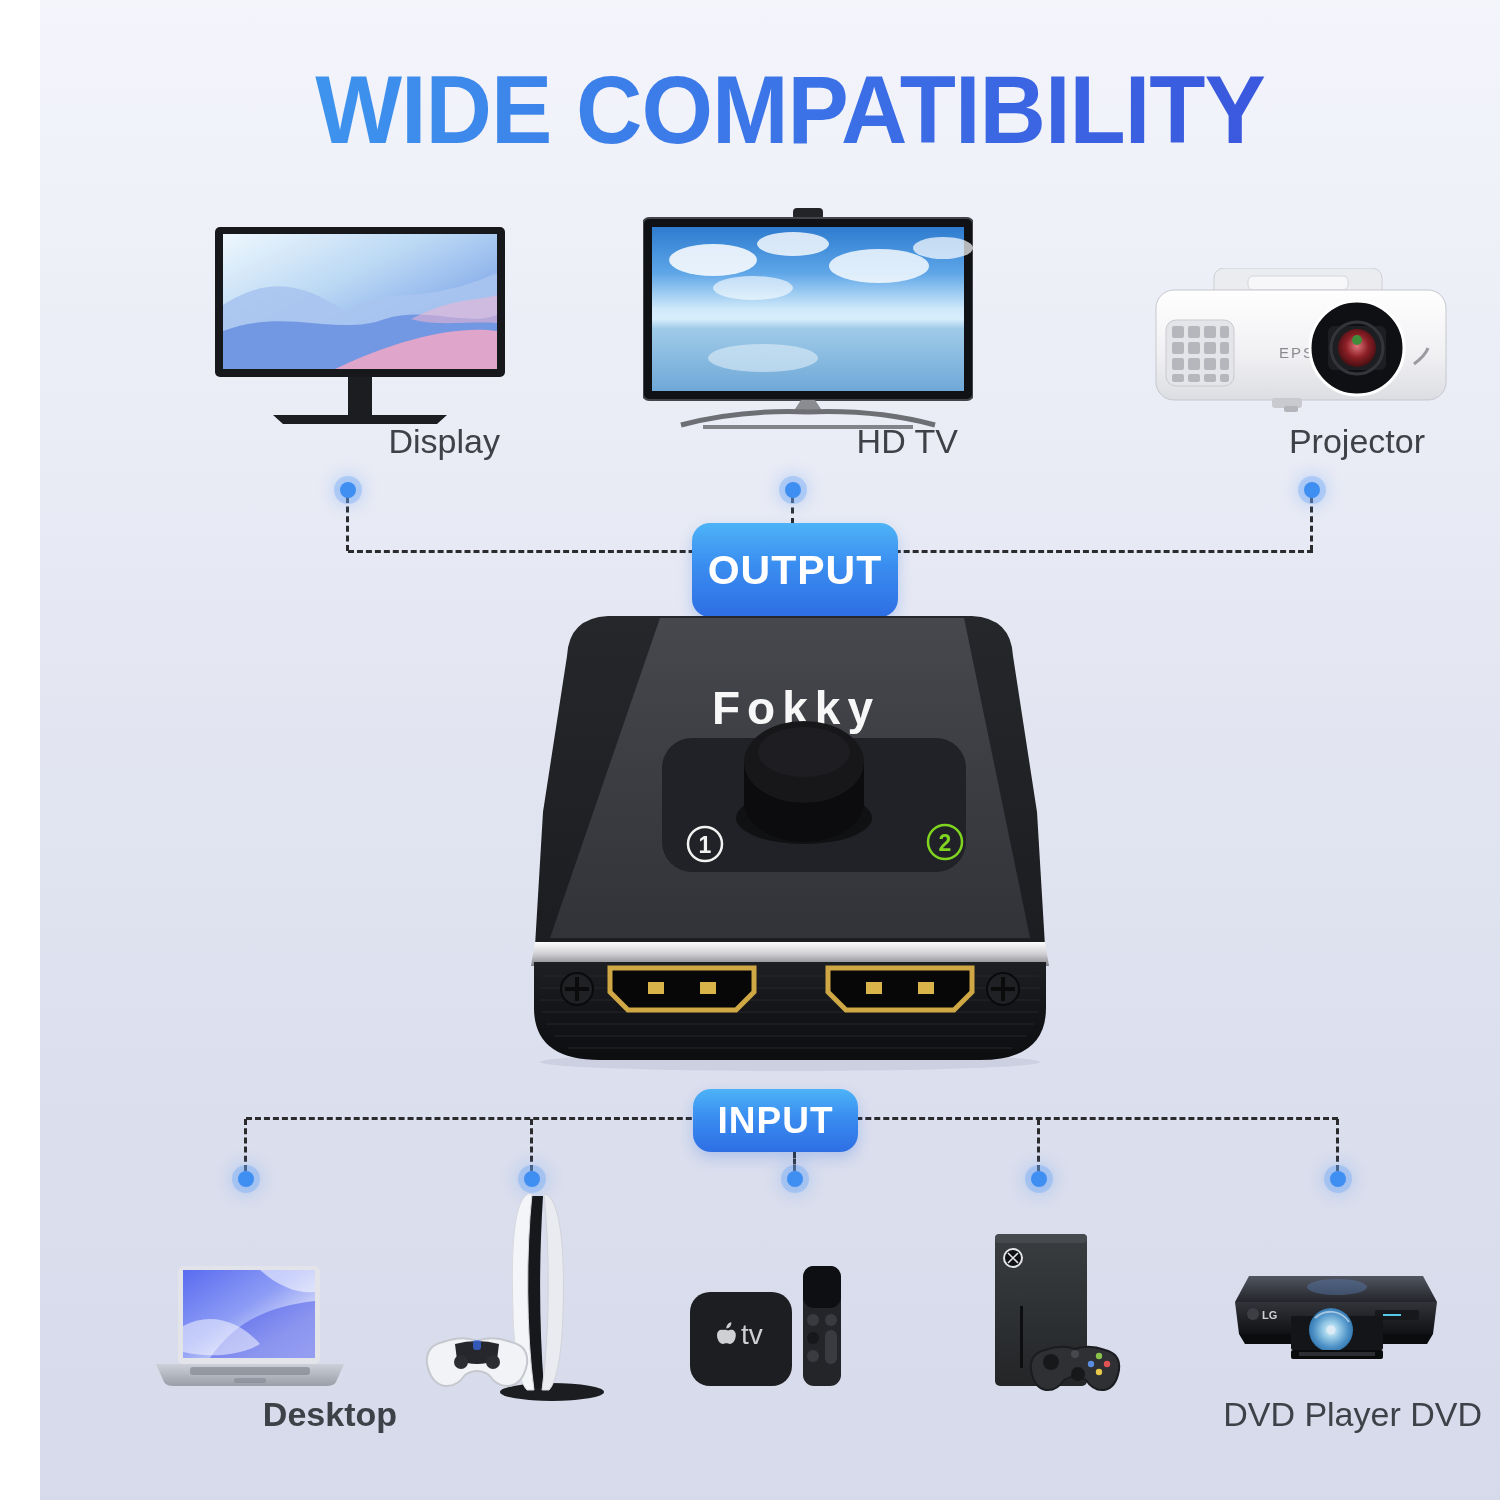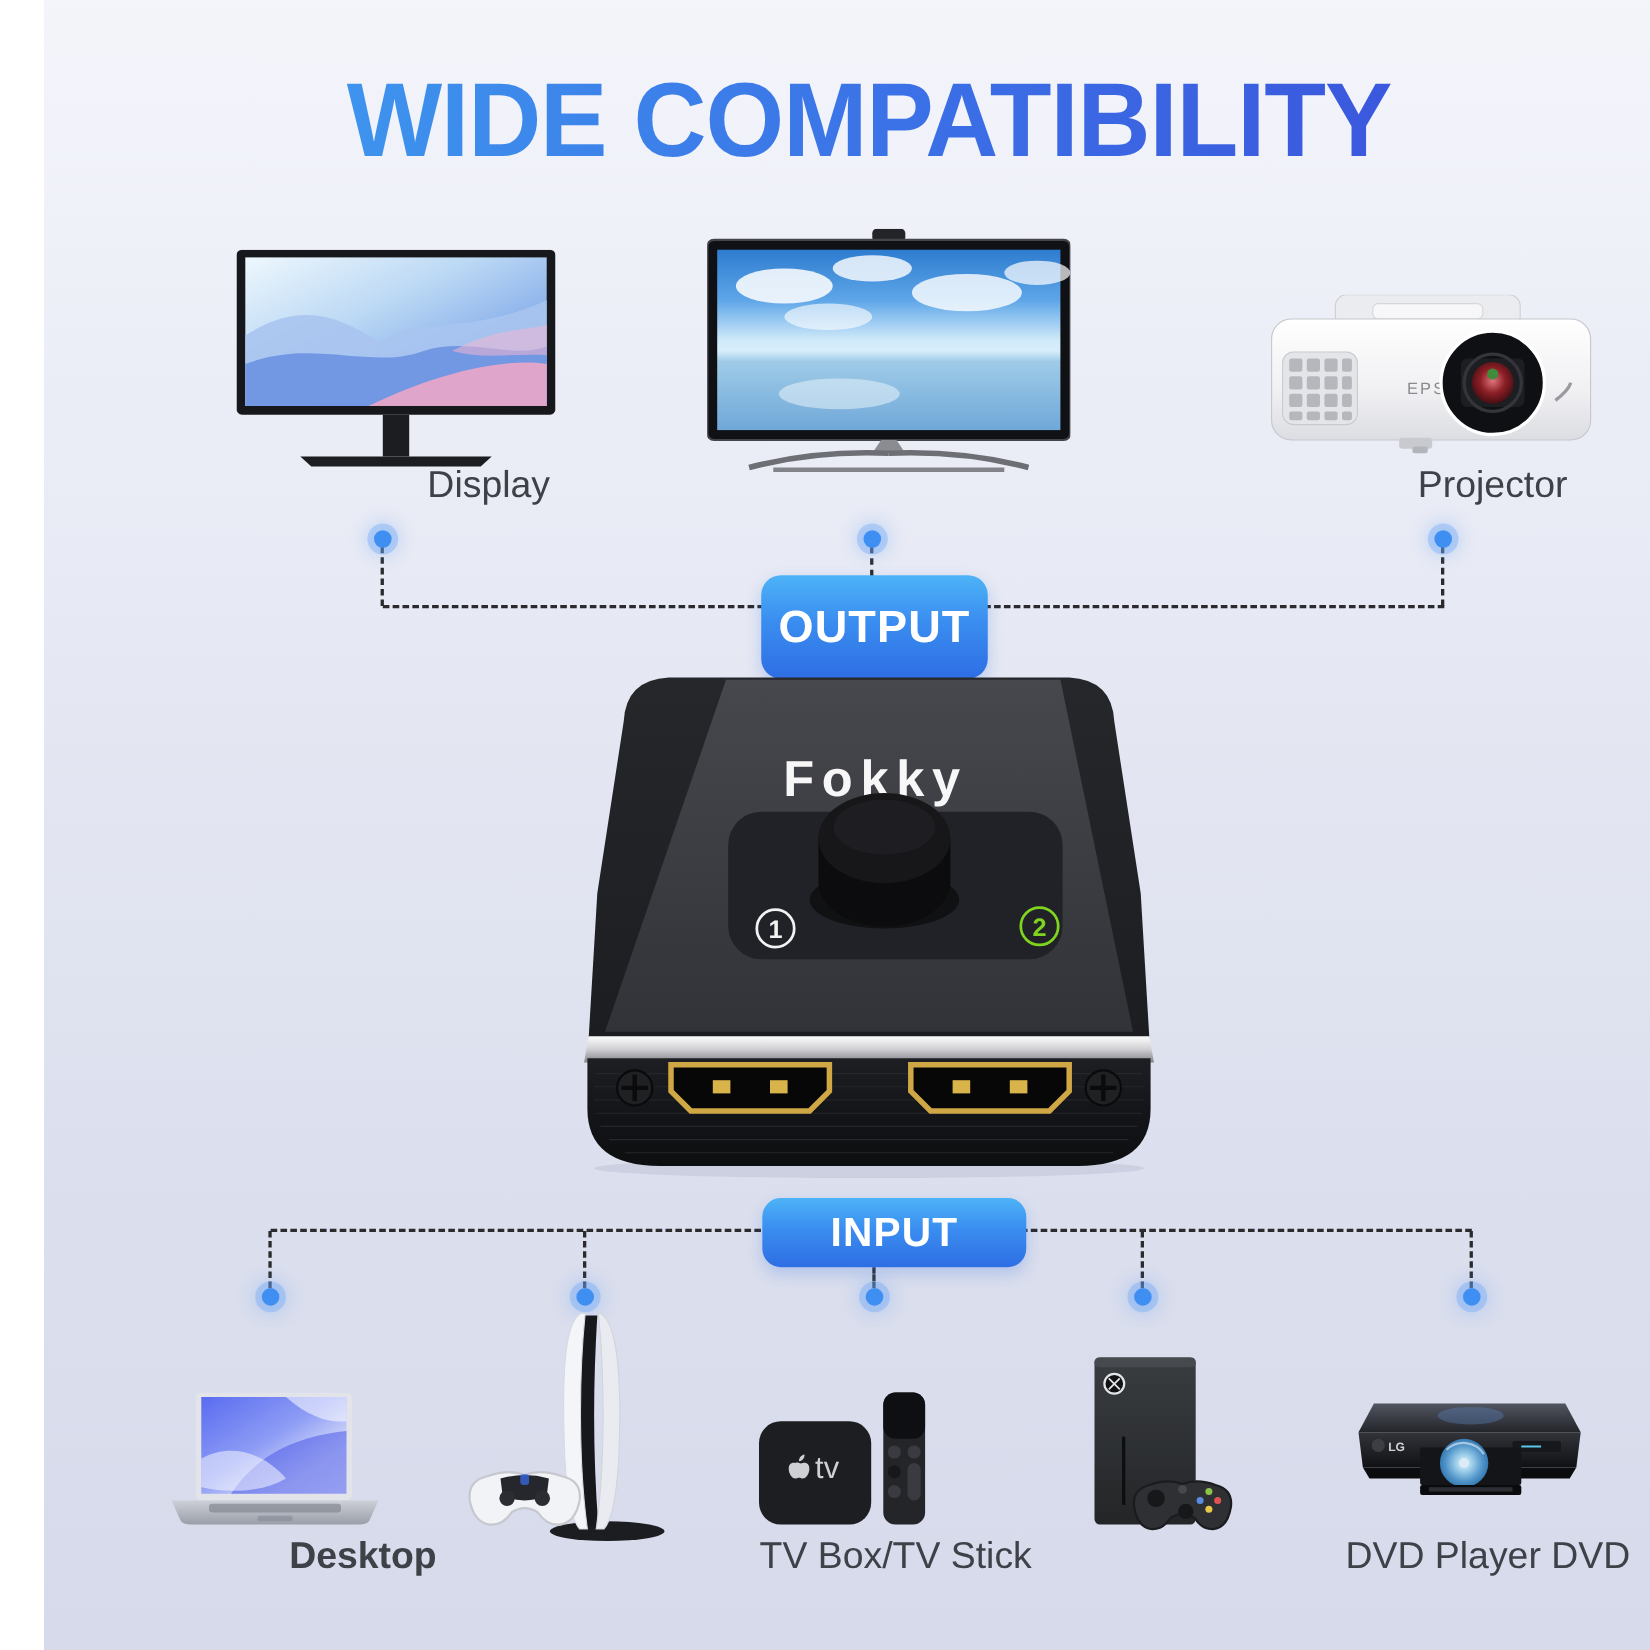--- a/index.html
+++ b/index.html
@@ -26,21 +26,21 @@
     position:absolute;width:16px;height:16px;border-radius:50%;background:#3f8ff2;
     box-shadow:0 0 0 6px rgba(104,162,246,.35),0 0 14px 9px rgba(120,172,247,.28);
   }
   .pill{
     position:absolute;display:flex;align-items:center;justify-content:center;
     color:#ffffff;font-weight:bold;letter-spacing:1px;
     background:linear-gradient(180deg,#4db3f7 0%,#3a8df0 45%,#2e6ee4 100%);
     border-radius:18px;box-shadow:0 6px 14px rgba(46,110,228,.25);
   }
   #output-pill{left:652px;top:523px;width:206px;height:94px;font-size:41px;}
-  #input-pill{left:653px;top:1089px;width:240px;height:63px;font-size:37px;border-radius:17px;}
+  #input-pill{left:653px;top:1089px;width:165px;height:63px;font-size:37px;}
   .art{position:absolute;}
   svg text{font-family:"Liberation Sans",sans-serif;}
 </style>
 </head>
 <body>
 
 <div class="stage">
 
   <div class="title">WIDE COMPATIBILITY</div>
 
@@ -82,20 +82,21 @@
     <ellipse cx="150" cy="36" rx="36" ry="12" fill="#ffffff" opacity=".8"></ellipse>
     <ellipse cx="236" cy="58" rx="50" ry="17" fill="#ffffff" opacity=".8"></ellipse>
     <ellipse cx="300" cy="40" rx="30" ry="11" fill="#ffffff" opacity=".7"></ellipse>
     <ellipse cx="110" cy="80" rx="40" ry="12" fill="#ffffff" opacity=".6"></ellipse>
     <ellipse cx="120" cy="150" rx="55" ry="14" fill="#e8f3fa" opacity=".55"></ellipse>
     <path d="M158,192 L172,192 L180,204 L150,204 Z" fill="#8b8c92"></path>
     <path d="M165,204 C115,202 72,208 38,217" stroke="#6e6f75" stroke-width="5" fill="none"></path>
     <path d="M165,204 C215,202 258,208 292,217" stroke="#6e6f75" stroke-width="5" fill="none"></path>
     <path d="M60,219 H270" stroke="#83848a" stroke-width="4" fill="none"></path>
   </svg>
+  <div class="dev-label" style="left:618px;top:420px;">HD TV</div>
 
   <svg class="art" style="left:1112px;top:268px;" width="300" height="145" viewBox="0 0 300 145">
     <defs>
       <linearGradient id="g-proj" x1="0" y1="0" x2="0" y2="1">
         <stop offset="0" stop-color="#ffffff"></stop>
           <stop offset=".6" stop-color="#f0f0f3"></stop>
           <stop offset="1" stop-color="#dcdde2"></stop>
       </linearGradient>
       <radialGradient id="g-lens" cx=".5" cy=".45" r=".6">
         <stop offset="0" stop-color="#e0747c"></stop>
@@ -285,21 +286,20 @@
     <g>
       <rect x="118" y="4" width="38" height="120" rx="11" fill="#242529"></rect>
       <rect x="118" y="4" width="38" height="42" rx="11" fill="#0e0f12"></rect>
       <circle cx="128" cy="58" r="6" fill="#3a3b41"></circle>
       <circle cx="146" cy="58" r="6" fill="#3a3b41"></circle>
       <circle cx="128" cy="76" r="6" fill="#17181b"></circle>
       <rect x="140" y="68" width="12" height="34" rx="6" fill="#3a3b41"></rect>
       <circle cx="128" cy="94" r="6" fill="#3a3b41"></circle>
     </g>
   </svg>
-  <div class="dev-label" style="left:598px;top:1393px;">TV Box/TV Stick</div>
 
   <svg class="art" style="left:925px;top:1228px;" width="190" height="172" viewBox="0 0 190 172">
     <defs>
       <linearGradient id="g-xbox" x1="0" y1="0" x2="0" y2="1">
         <stop offset="0" stop-color="#3a3d40"></stop>
           <stop offset="1" stop-color="#232527"></stop>
       </linearGradient>
     </defs>
     <rect x="30" y="6" width="92" height="152" rx="5" fill="url(#g-xbox)"></rect>
     <rect x="30" y="6" width="92" height="9" rx="4" fill="#46494d"></rect>

